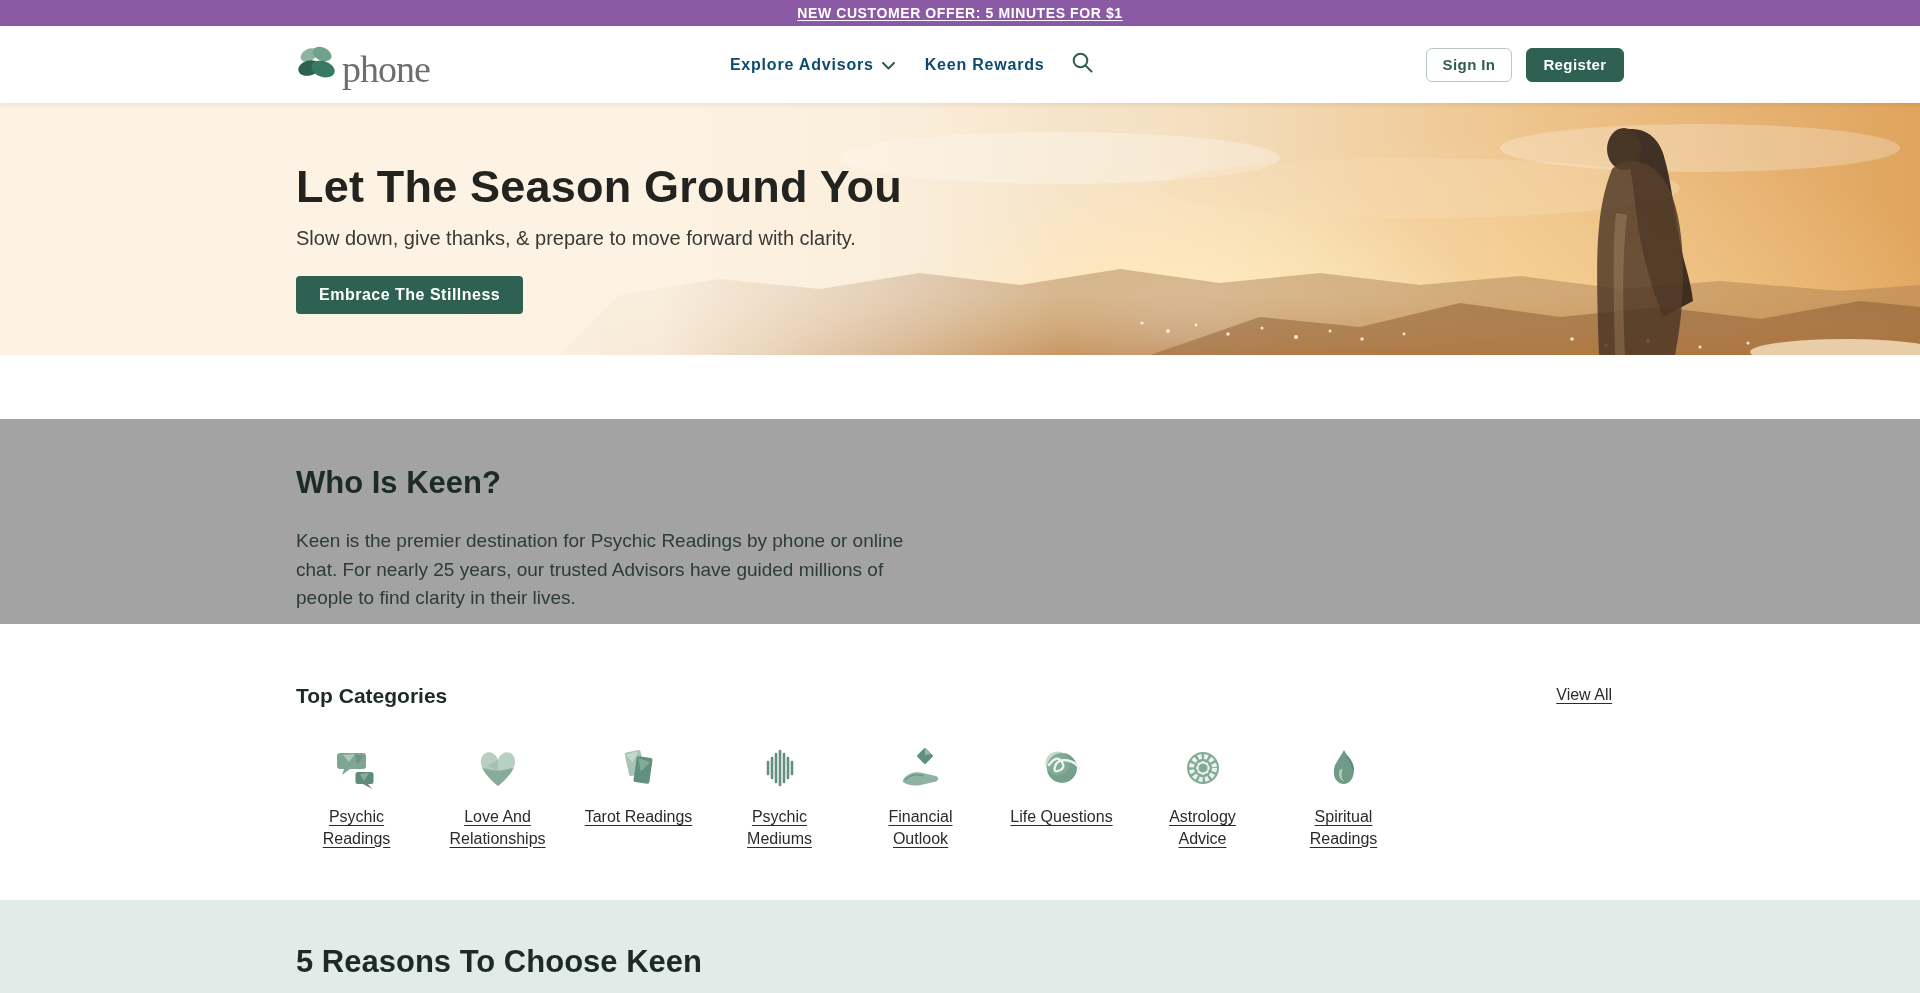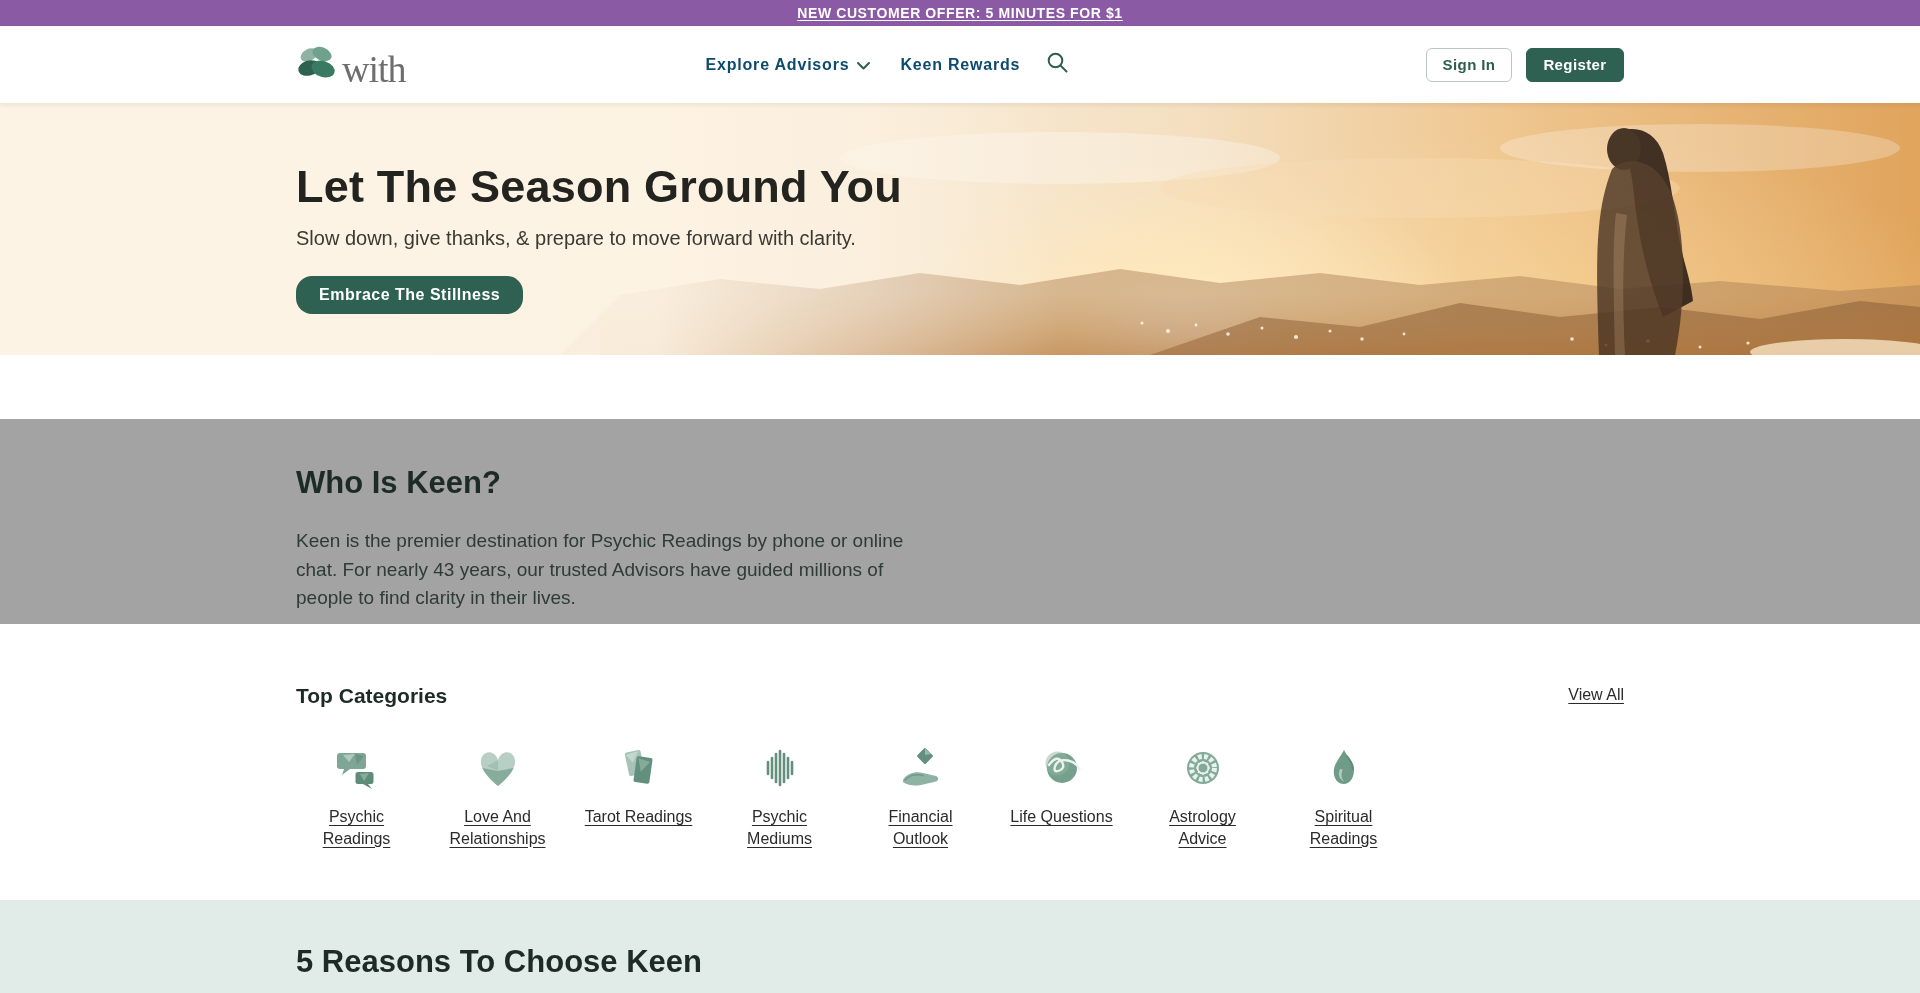--- a/index.html
+++ b/index.html
@@ -28,34 +28,34 @@
   .btn-outline { width:86px; background:#fff; border:1px solid #b9c9c2; color:#2f5d4e; }
   .btn-solid { width:98px; background:#2e6152; border:1px solid #2e6152; color:#fff; }
 
   
   .hero { position:relative; height:252px; background:#fdf3e4; overflow:hidden; }
   .hero-art { position:absolute; inset:0; width:100%; height:100%; }
   .hero-copy { position:relative; z-index:2; padding:58px 0 0 296px; }
   .hero-title { font-size:45px; font-weight:700; color:#23231f; letter-spacing:.2px; }
   .hero-sub { margin-top:14px; font-size:20px; color:#3a3a35; }
   .hero-cta { margin-top:26px; display:inline-flex; align-items:center; height:38px;
-    padding:0 23px; background:#2e6152; color:#fff; border:none; border-radius:16px;
+    padding:0 23px; background:#2e6152; color:#fff; border:none; border-radius:4px;
     font-size:16px; font-weight:700; letter-spacing:.5px; cursor:pointer;
     font-family:"Liberation Sans", sans-serif; }
 
   
   .gap { height:64px; background:#fff; }
   .who { height:205px; background:#a3a3a3; padding:46px 296px 0 296px; }
   .who h2 { font-size:31px; font-weight:700; color:#1d2b26; }
   .who p { margin-top:26px; width:648px; font-size:19px; line-height:1.5; color:#2e3b36; }
 
   
   .cats { height:276px; background:#fff; position:relative; padding:60px 296px 0 286px; }
   .cats h2 { font-size:21px; font-weight:700; color:#1d2b26; margin-left:10px; }
-  .view-all { position:absolute; top:62px; right:296px; font-size:16px; color:#2b2b2b;
+  .view-all { position:absolute; top:62px; right:308px; font-size:16px; color:#2b2b2b;
     text-decoration:underline; text-underline-offset:3px;margin-left:14px; }
   .cat-row { display:flex; margin-top:34px; }
   .cat-item { width:141px; display:flex; flex-direction:column; align-items:center; cursor:pointer; }
   .cat-icon { width:52px; height:52px; }
   .cat-label { margin-top:12px; max-width:118px; text-align:center; font-size:16px;
     line-height:1.35; color:#2b2b2b; text-decoration:underline; text-underline-offset:3px; }
 
   
   .reasons { height:93px; background:#e1ece8; padding:44px 296px 0 296px; }
   .reasons h2 { font-size:31px; font-weight:700; color:#1d2b26; }
@@ -72,21 +72,21 @@
 
     <div class="logo">
       <span>
         <svg width="42" height="36" viewBox="0 0 42 36">
           <ellipse cx="13" cy="10" rx="9" ry="6" fill="#8fb3a2" transform="rotate(-28 13 10)"></ellipse>
           <ellipse cx="26" cy="9" rx="10" ry="6.5" fill="#6fa28d" transform="rotate(24 26 9)"></ellipse>
           <ellipse cx="13" cy="23" rx="11" ry="7.5" fill="#2e6152" transform="rotate(-16 13 23)"></ellipse>
           <ellipse cx="27" cy="24" rx="12" ry="8" fill="#3a7a63" transform="rotate(18 27 24)"></ellipse>
         </svg>
       </span>
-      <span class="logo-word">with</span>
+      <span class="logo-word">phone</span>
     </div>
 
     <div class="nav">
       <div class="nav-item">
         <span>Explore Advisors</span>
         <span>
           <svg width="13" height="8" viewBox="0 0 13 8">
             <polyline points="1,1 6.5,6.5 12,1" fill="none" stroke="#2f5d4e" stroke-width="2" stroke-linecap="round" stroke-linejoin="round"></polyline>
           </svg>
         </span>
@@ -187,21 +187,21 @@
     <div class="hero-title">Let The Season Ground You</div>
     <div class="hero-sub">Slow down, give thanks, &amp; prepare to move forward with clarity.</div>
     <button class="hero-cta">Embrace The Stillness</button>
   </div>
 </div>
 
 <div class="gap"></div>
 
 <div class="who">
   <h2>Who Is Keen?</h2>
-  <p>Keen is the premier destination for Psychic Readings by phone or online chat. For nearly 43 years, our trusted Advisors have guided millions of people to find clarity in their lives.</p>
+  <p>Keen is the premier destination for Psychic Readings by phone or online chat. For nearly 25 years, our trusted Advisors have guided millions of people to find clarity in their lives.</p>
 </div>
 
 <div class="cats">
   <h2>Top Categories</h2>
   <a class="view-all" href="#">View All</a>
 
   <div class="cat-row">
 
     <div class="cat-item">
       <svg class="cat-icon" viewBox="0 0 52 52">

